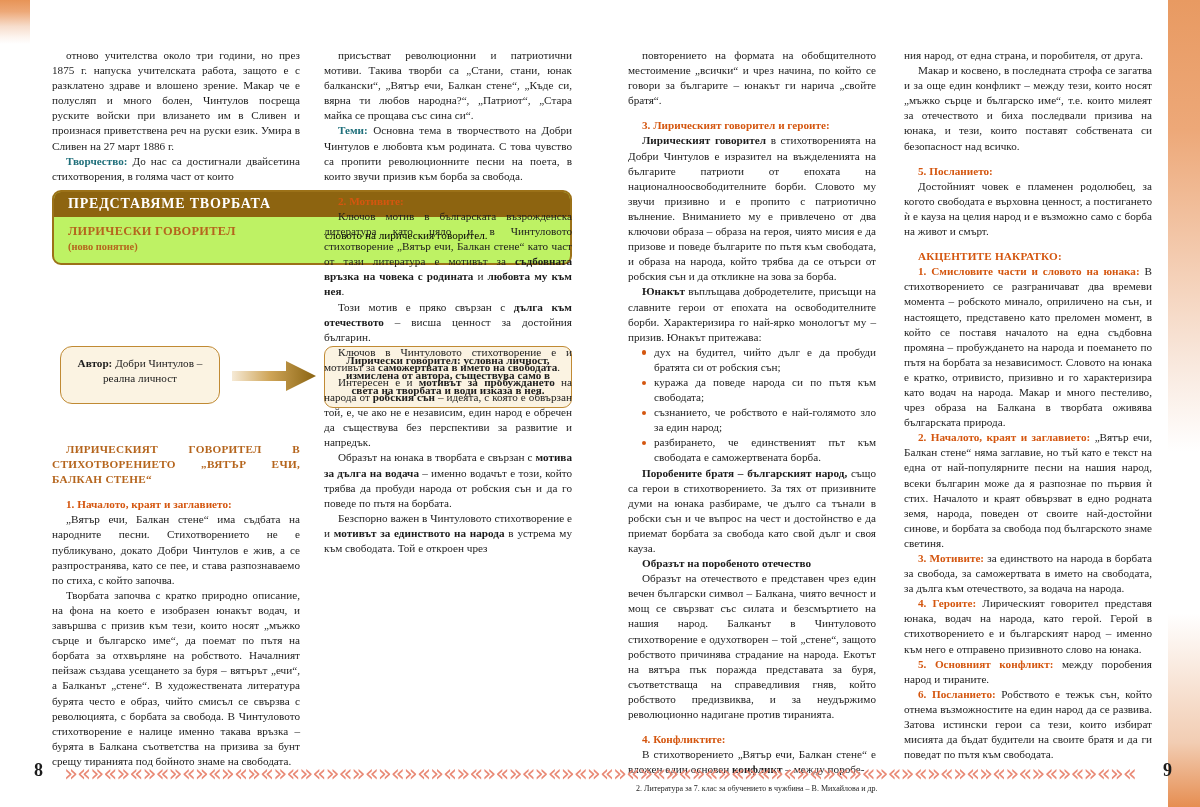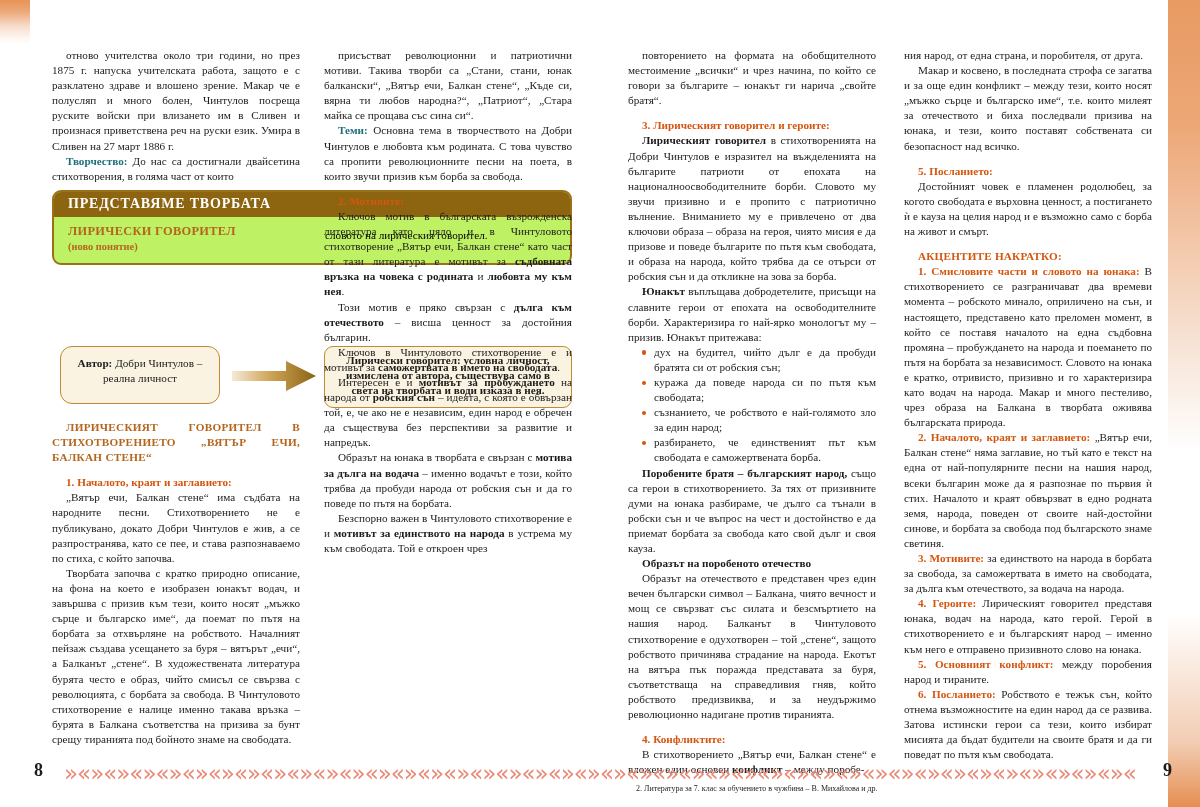--- a/index.html
+++ b/index.html
@@ -272,21 +272,21 @@
           <stop offset="0" stop-color="#f6ead6"></stop>
           <stop offset="0.45" stop-color="#cfa558"></stop>
           <stop offset="1" stop-color="#8a6412"></stop>
         </linearGradient>
       </defs>
       <path d="M0 11 L54 11 L54 1 L84 16 L54 31 L54 21 L0 21 Z" fill="url(#agr)"></path>
     </svg>
     <div class="dg-box b"><b>Лирически говорител:</b><span> условна личност, измислена от автора, съществува само в света на творбата и води изказа в нея.</span></div>
   </div>
 
-  <div class="col c1" style="top:420px;">
+  <div class="col c1" style="top:442px;">
     <p class="brown-title">ЛИРИЧЕСКИЯТ ГОВОРИТЕЛ В СТИХОТВОРЕНИЕТО „ВЯТЪР ЕЧИ, БАЛКАН СТЕНЕ“</p>
     <p class="orange-head gap">1. Началото, краят и заглавието:</p>
     <p>„Вятър ечи, Балкан стене“ има съдбата на народните песни. Стихотворението не е публикувано, докато Добри Чинтулов е жив, а се разпространява, като се пее, и става разпознаваемо по стиха, с който започва.</p>
     <p>Творбата започва с кратко природно описание, на фона на което е изобразен юнакът водач, и завършва с призив към тези, които носят „мъжко сърце и българско име“, да поемат по пътя на борбата за отхвърляне на робството. Началният пейзаж създава усещането за буря – вятърът „ечи“, а Балканът „стене“. В художествената литература бурята често е образ, чийто смисъл се свързва с революцията, с борбата за свобода. В Чинтуловото стихотворение е налице именно такава връзка – бурята в Балкана съответства на призива за бунт срещу тиранията под бойното знаме на свободата.</p>
   </div>
 
   <div class="col c2">
     <p>присъстват революционни и патриотични мотиви. Такива творби са „Стани, стани, юнак балкански“, „Вятър ечи, Балкан стене“, „Къде си, вярна ти любов народна?“, „Патриот“, „Стара майка се прощава със сина си“.</p>
     <p><span class="teal">Теми:</span><span> Основна тема в творчеството на Добри Чинтулов е любовта към родината. С това чувство са пропити революционните песни на поета, в които звучи призив към борба за свобода.</span></p>
     <p class="orange-head gap">2. Мотивите:</p>

